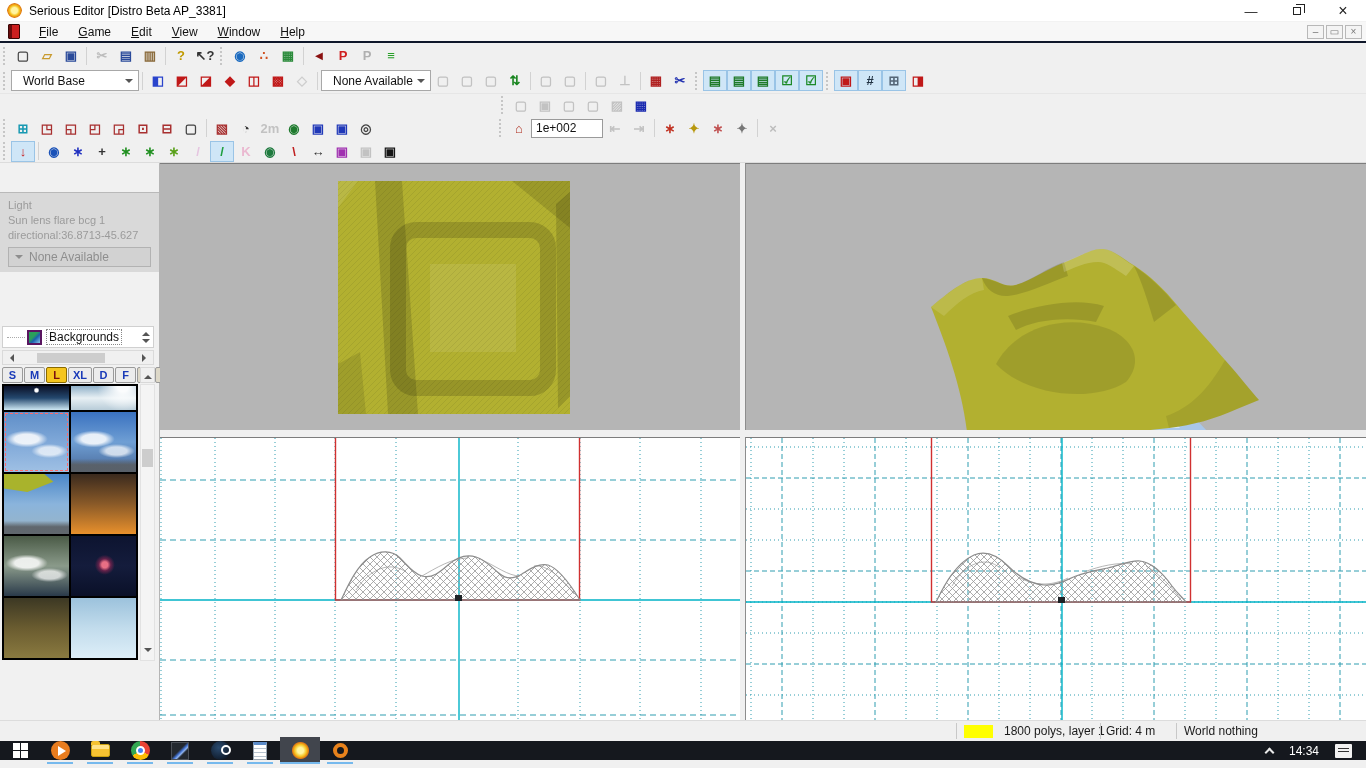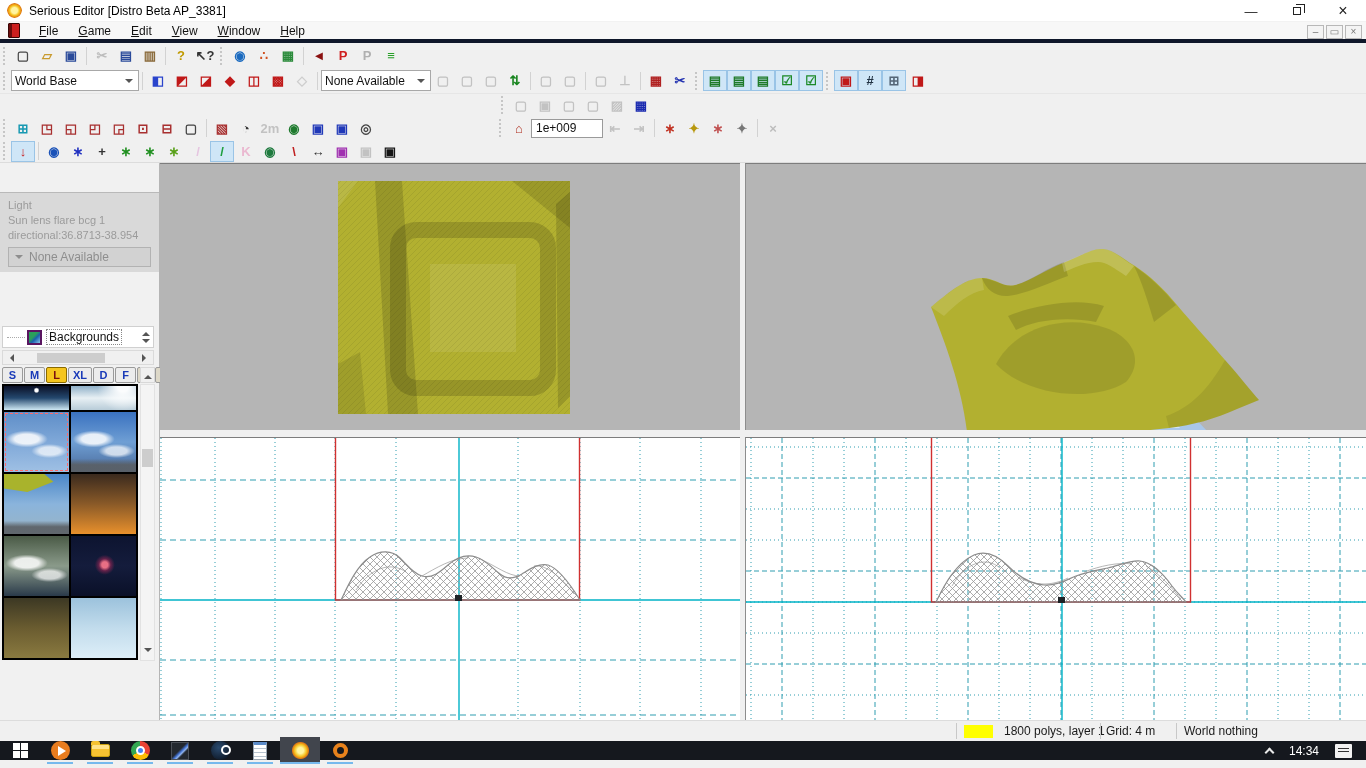--- a/index.html
+++ b/index.html
@@ -12,21 +12,21 @@
   .app-sun{width:15px;height:15px;margin:0 7px 0 7px;border-radius:50%;
     background:radial-gradient(circle at 50% 50%, #fff4a0 0 3px, #f6c21e 5px, #e07a14 7px, rgba(0,0,0,0) 8px);}
   .title-text{font-size:12px;color:#000;}
   .wbtns{position:absolute;right:0;top:0;height:22px;display:flex;}
   .wbtn{width:46px;height:22px;display:flex;align-items:center;justify-content:center;color:#222;font-size:13px;}
   .wbtn-restore i{display:block;width:8px;height:8px;border:1px solid #222;position:relative;background:#fff;}
   .wbtn-restore i:before{content:"";position:absolute;left:2px;top:-4px;width:8px;height:8px;border:1px solid #222;border-bottom:none;border-left:none;}
 
   
   .menubar{position:absolute;top:22px;left:0;width:1366px;height:21px;background:#f7f7f7;
-    display:flex;align-items:center;border-bottom:4px solid #0f172a;}
+    display:flex;align-items:center;border-bottom:2px solid #0f172a;}
   .mdi-book{width:12px;height:15px;margin:0 9px 0 8px;background:linear-gradient(90deg,#6a0c0c 0 3px,#cc1f1f 3px);border:1px solid #3a0505;border-radius:1px;}
   .menu-item{font-size:12px;color:#111;padding:2px 10px;}
   .menu-item .mu{text-decoration:underline;}
   .mdi-btns{position:absolute;right:4px;top:3px;display:flex;gap:2px;}
   .mdi-btn{width:17px;height:14px;border:1px solid #b8b8b8;background:#f4f4f4;color:#777;
     font-size:10px;display:flex;align-items:center;justify-content:center;line-height:1;}
 
   
   .trow{position:absolute;left:0;width:1366px;display:flex;align-items:center;background:#f0f0f0;}
   #tb-row1{top:43px;height:25px;}
@@ -35,21 +35,21 @@
   #tb-row4{top:116px;height:24px;}
   #tb-row5{top:140px;height:23px;border-bottom:1px solid #dcdcdc;}
   .tbtn{width:24px;height:21px;display:flex;align-items:center;justify-content:center;border:1px solid rgba(0,0,0,0);flex:none;}
   .tbtn .tg{font-size:13px;line-height:1;font-weight:bold;white-space:nowrap;}
   .tbtn.dis{opacity:.33;}
   .tbtn.prs{background:#cfe6f7;border-color:#9ac4e6;}
   .tsep{width:1px;height:18px;background:#d2d2d2;margin:0 3px;flex:none;}
   .grip{width:3px;height:18px;border-left:2px dotted #c6c6c6;margin:0 5px 0 3px;flex:none;}
   .tgap{flex:none;}
   .tcombo{height:21px;background:#fff;border:1px solid #a8a8a8;display:flex;align-items:center;
-    justify-content:space-between;font-size:12px;color:#111;padding-left:3px;flex:none;}
+    justify-content:space-between;font-size:12px;color:#111;padding-left:11px;flex:none;}
   .tc-arrow{width:0;height:0;border:4px solid rgba(0,0,0,0);border-top-color:#555;margin:4px 5px 0 4px;}
   .tfield{height:19px;background:#fff;border:1px solid #9a9a9a;font-size:12px;color:#111;
     display:flex;align-items:center;padding-left:4px;flex:none;}
 
   
   .main{position:absolute;top:163px;left:0;width:1366px;height:557px;background:#f0f0f0;}
   .left-panel{position:absolute;left:0;top:0;width:160px;height:557px;background:#f1f1f1;border-right:1px solid #b5b5b5;}
   .lp-info{position:absolute;left:0;top:29px;width:159px;height:80px;background:#d9d9d9;border-top:1px solid #b9b9b9;padding:5px 8px;}
   .lp-info-line{font-size:11px;color:#9b9b9b;line-height:15px;white-space:nowrap;}
   .lp-combo{margin-top:4px;height:20px;background:#d2d2d2;border:1px solid #b2b2b2;display:flex;align-items:center;font-size:12px;color:#8e8e8e;}
@@ -376,21 +376,21 @@
     </div>
     <div class="tbtn">
       <span class="tg" style="color: rgb(68, 68, 68);">◎</span>
     </div>
     <div class="tgap" style="width: 118px;"></div>
     <div class="grip"></div>
     <div class="tbtn">
       <span class="tg" style="color: rgb(176, 48, 32);">⌂</span>
     </div>
     <div class="tfield" style="width: 72px;">
-      <span class="tf-text">1e+009</span>
+      <span class="tf-text">1e+002</span>
     </div>
     <div class="tbtn dis">
       <span class="tg" style="color: rgb(102, 102, 102);">⇤</span>
     </div>
     <div class="tbtn dis">
       <span class="tg" style="color: rgb(102, 102, 102);">⇥</span>
     </div>
     <div class="tsep"></div>
     <div class="tbtn">
       <span class="tg" style="color: rgb(192, 48, 32);">∗</span>
@@ -461,21 +461,21 @@
       <span class="tg" style="color: rgb(21, 21, 21);">▣</span>
     </div>
   </div>
 
 <div class="main">
 
   <div class="left-panel">
     <div class="lp-info">
       <div class="lp-info-line">Light</div>
       <div class="lp-info-line">Sun lens flare bcg 1</div>
-      <div class="lp-info-line">directional:36.8713-38.954</div>
+      <div class="lp-info-line">directional:36.8713-45.627</div>
       <div class="lp-combo">
         <span class="tc-arrow"></span>
         <span>None Available</span>
       </div>
     </div>
 
     <div class="tree-box">
       <span class="tree-dots"></span>
       <span class="bg-ico"></span>
       <span class="tree-label">Backgrounds</span>

